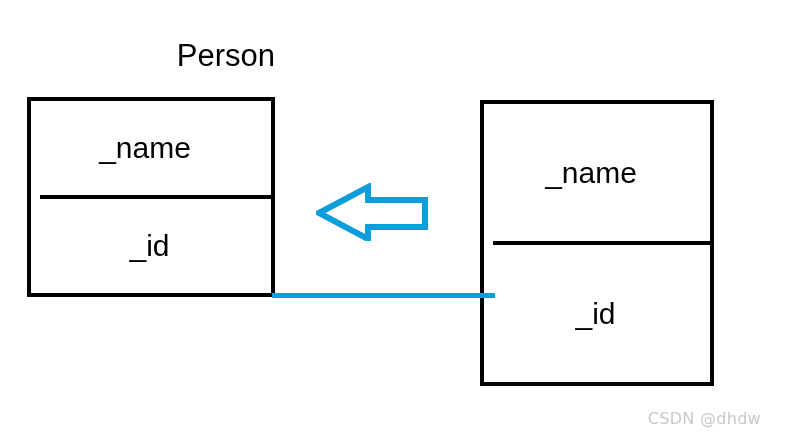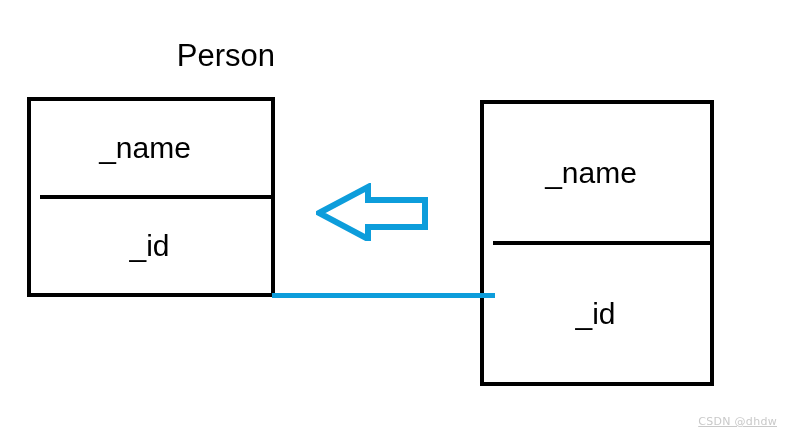--- a/index.html
+++ b/index.html
@@ -83,28 +83,27 @@
     left: 272px;
     top: 293px;
     width: 223px;
     height: 5px;
     background: #0d9ddb;
   }
 
   
   #watermark {
     position: absolute;
-    right: 9px;
+    right: 25px;
     bottom: 6px;
-    font-size: 11px;
+    font-size: 16px;
     color: #c9c9c9;
     letter-spacing: 0.3px;
     white-space: nowrap;
     font-family: "DejaVu Sans", sans-serif;
-    text-decoration: underline;
   }
 </style>
 </head>
 <body>
 
 <div id="canvas">
 
   <div id="title-person" class="class-title">Person</div>
 
   <div id="box-person" class="class-box">

